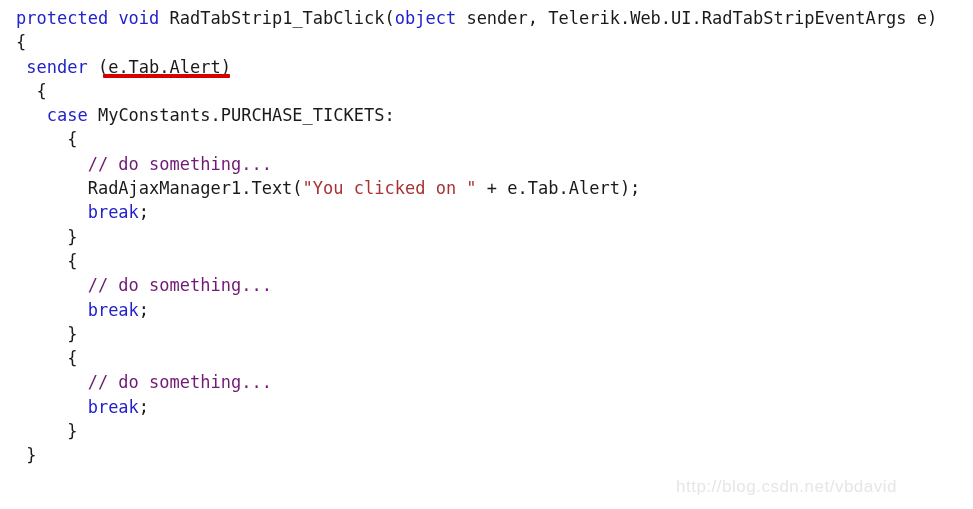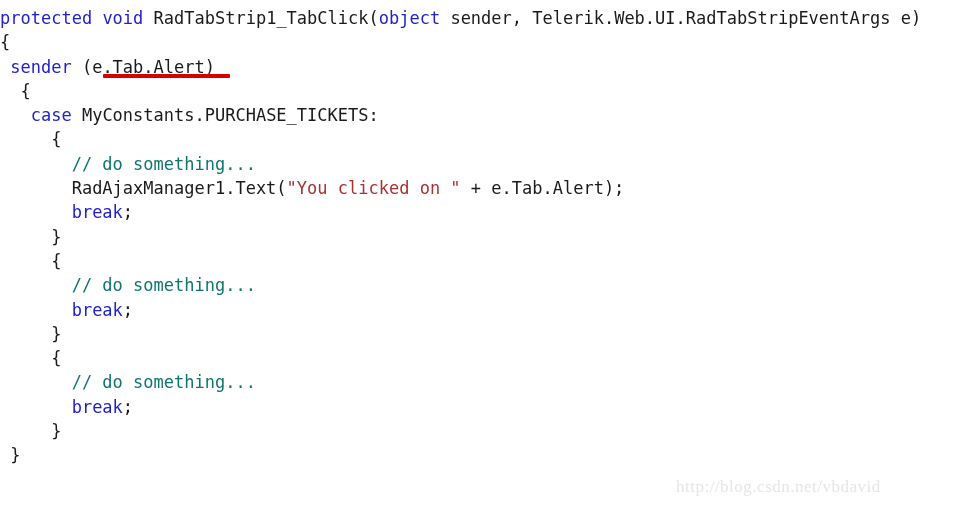--- a/index.html
+++ b/index.html
@@ -24,45 +24,45 @@
     box-sizing: border-box;
   }
 
   .code-line {
     font-family: "DejaVu Sans Mono", "Liberation Mono", monospace;
     font-size: 17px;
     line-height: 24.3px;
     height: 24.3px;
     white-space: pre;
     color: #1a1a1a;
-    padding-left: 0;
+    padding-left: 16px;
     letter-spacing: 0px;
   }
 
   .tok-kw       { color: #2222cc; }
   .tok-str      { color: #a83232; }
-  .tok-comment  { color: #0f766e; }
+  .tok-comment  { color: #701a75; }
   .tok-plain    { color: #1a1a1a; }
 
   
   #annotation-underline {
     position: absolute;
     left: 103px;
     top: 74px;
     width: 127px;
     height: 4px;
     background: #d40000;
     border-radius: 1px;
   }
 
   #watermark {
     position: absolute;
     left: 676px;
     top: 477px;
-    font-family: Liberation Serif, serif;
+    font-family: Liberation Sans, sans-serif;
     font-size: 17px;
     letter-spacing: 0.5px;
     color: #e6e6e6;
     white-space: pre;
     text-align: center;
   }
 </style>
 </head>
 <body>
 

